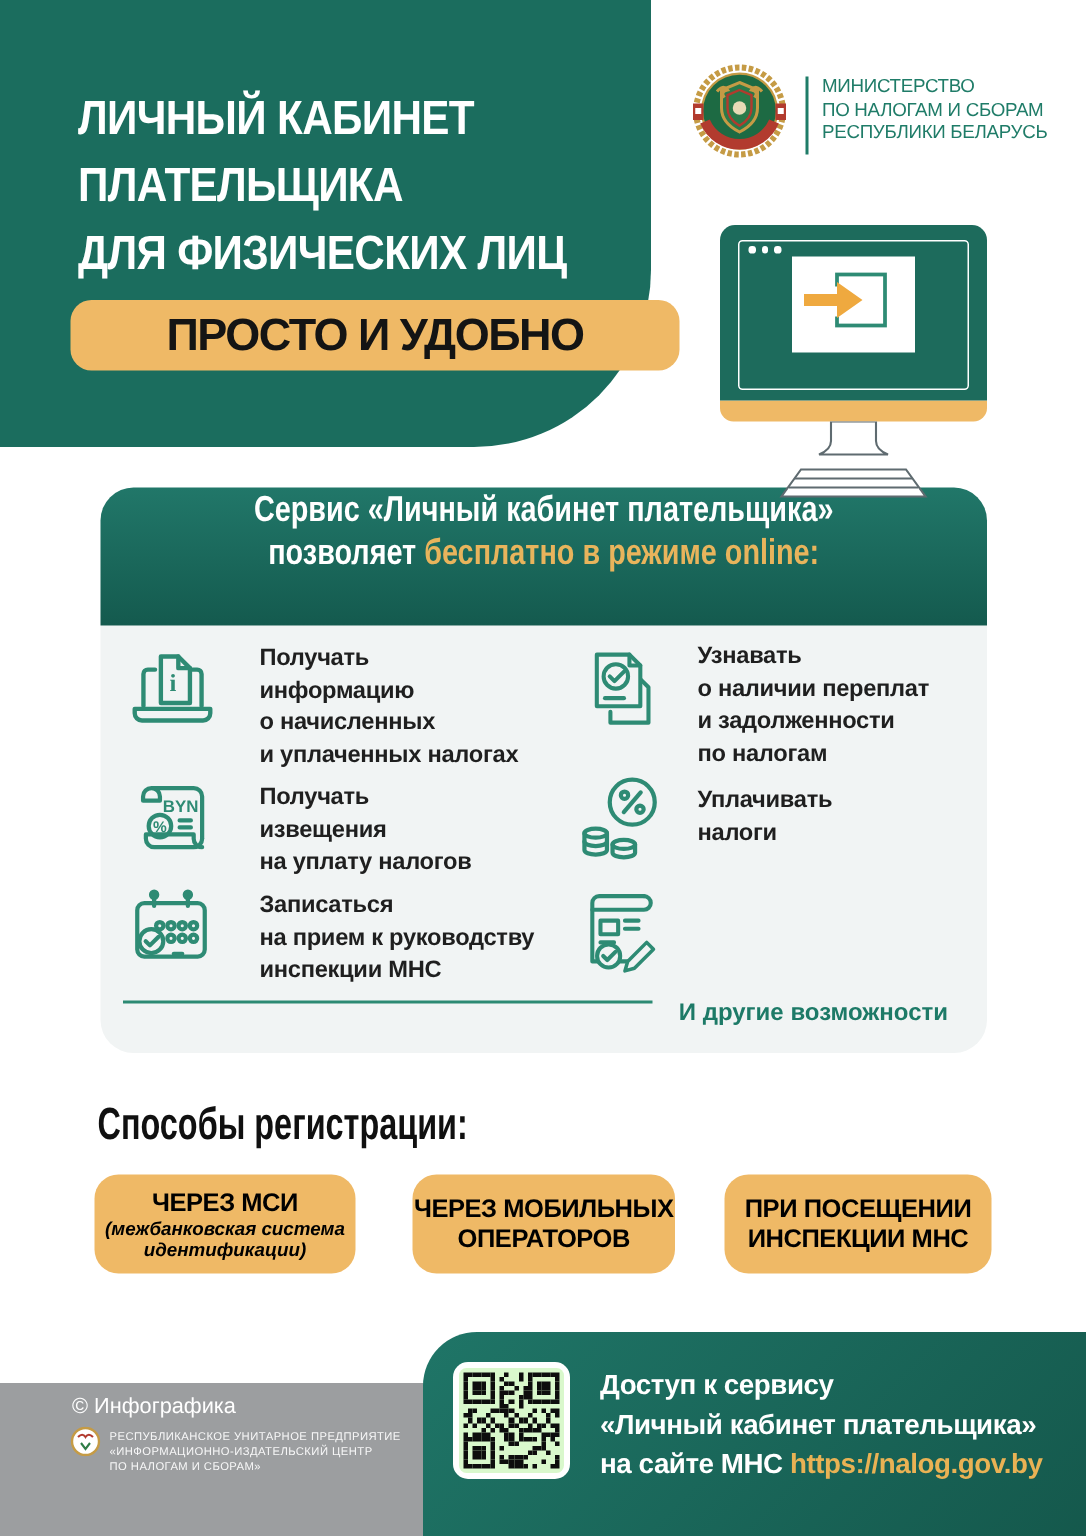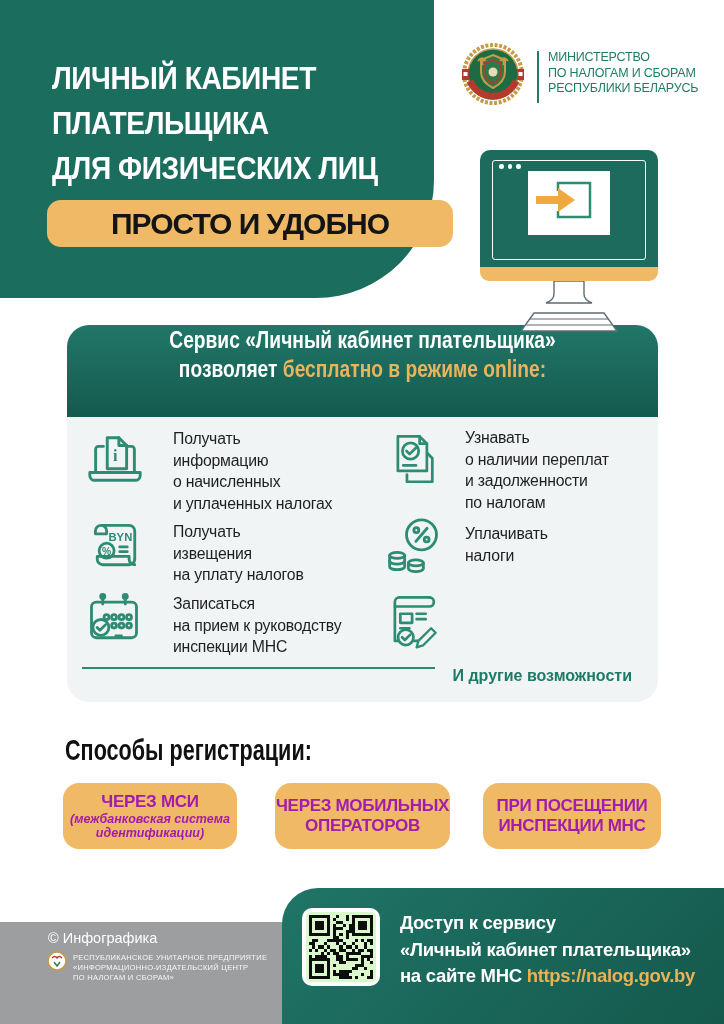--- a/index.html
+++ b/index.html
@@ -37,33 +37,33 @@
   
   .card-header{position:absolute;left:67px;top:325px;width:591px;height:92px;
     background:linear-gradient(180deg,#217769,#145a4e);border-radius:22px 22px 0 0;
     display:flex;flex-direction:column;justify-content:flex-start;align-items:center;z-index:2;}
   .card-header-text{transform:scaleX(.8);transform-origin:center;color:#fff;font-weight:bold;
     font-size:24px;line-height:29px;text-align:center;white-space:nowrap;}
   .hl-gold{color:#e8b45c;}
   .card-body{position:absolute;left:67px;top:417px;width:591px;height:285px;
     background:#f1f4f4;border-radius:0 0 22px 22px;z-index:1;}
   .feature-icon{position:absolute;}
-  .feature-text{position:absolute;font-size:15.8px;font-weight:normal;color:#1f1f1f;
+  .feature-text{position:absolute;font-size:15.8px;font-weight:bold;color:#1f1f1f;
     line-height:21.5px;letter-spacing:-.2px;white-space:pre-line;}
   .more-row{position:absolute;left:15px;right:26px;top:250px;height:24px;
     display:flex;align-items:flex-start;gap:18px;}
   .more-line{flex:1;height:2px;background:#2c8a73;}
   .more-label{font-size:16px;font-weight:bold;color:#1d7a67;white-space:nowrap;}
 
   
   .reg-heading{position:absolute;left:65px;top:733px;font-size:30px;font-weight:bold;color:#101010;
     transform:scaleX(.72);transform-origin:left top;white-space:nowrap;}
   .reg-btn{position:absolute;top:783px;height:66px;background:#efb966;border-radius:16px;
     display:flex;flex-direction:column;align-items:center;justify-content:center;
-    text-align:center;color:#a21caf;}
+    text-align:center;color:#000000;}
   .reg-btn .t{font-size:17px;font-weight:bold;line-height:20px;white-space:pre-line;letter-spacing:-.3px;}
   .reg-btn .s{font-size:12.5px;font-style:italic;font-weight:bold;line-height:14.5px;white-space:pre-line;}
   .btn1{left:63px;width:174px;}
   .btn2{left:275px;width:175px;}
   .btn3{left:483px;width:178px;}
 
   
   .gray-strip{position:absolute;left:0;top:922px;width:292px;height:102px;background:#9c9ea0;}
   .credit{position:absolute;left:48px;top:930px;color:#fff;font-size:14.5px;}
   .publisher-emblem{position:absolute;left:47px;top:951px;}

